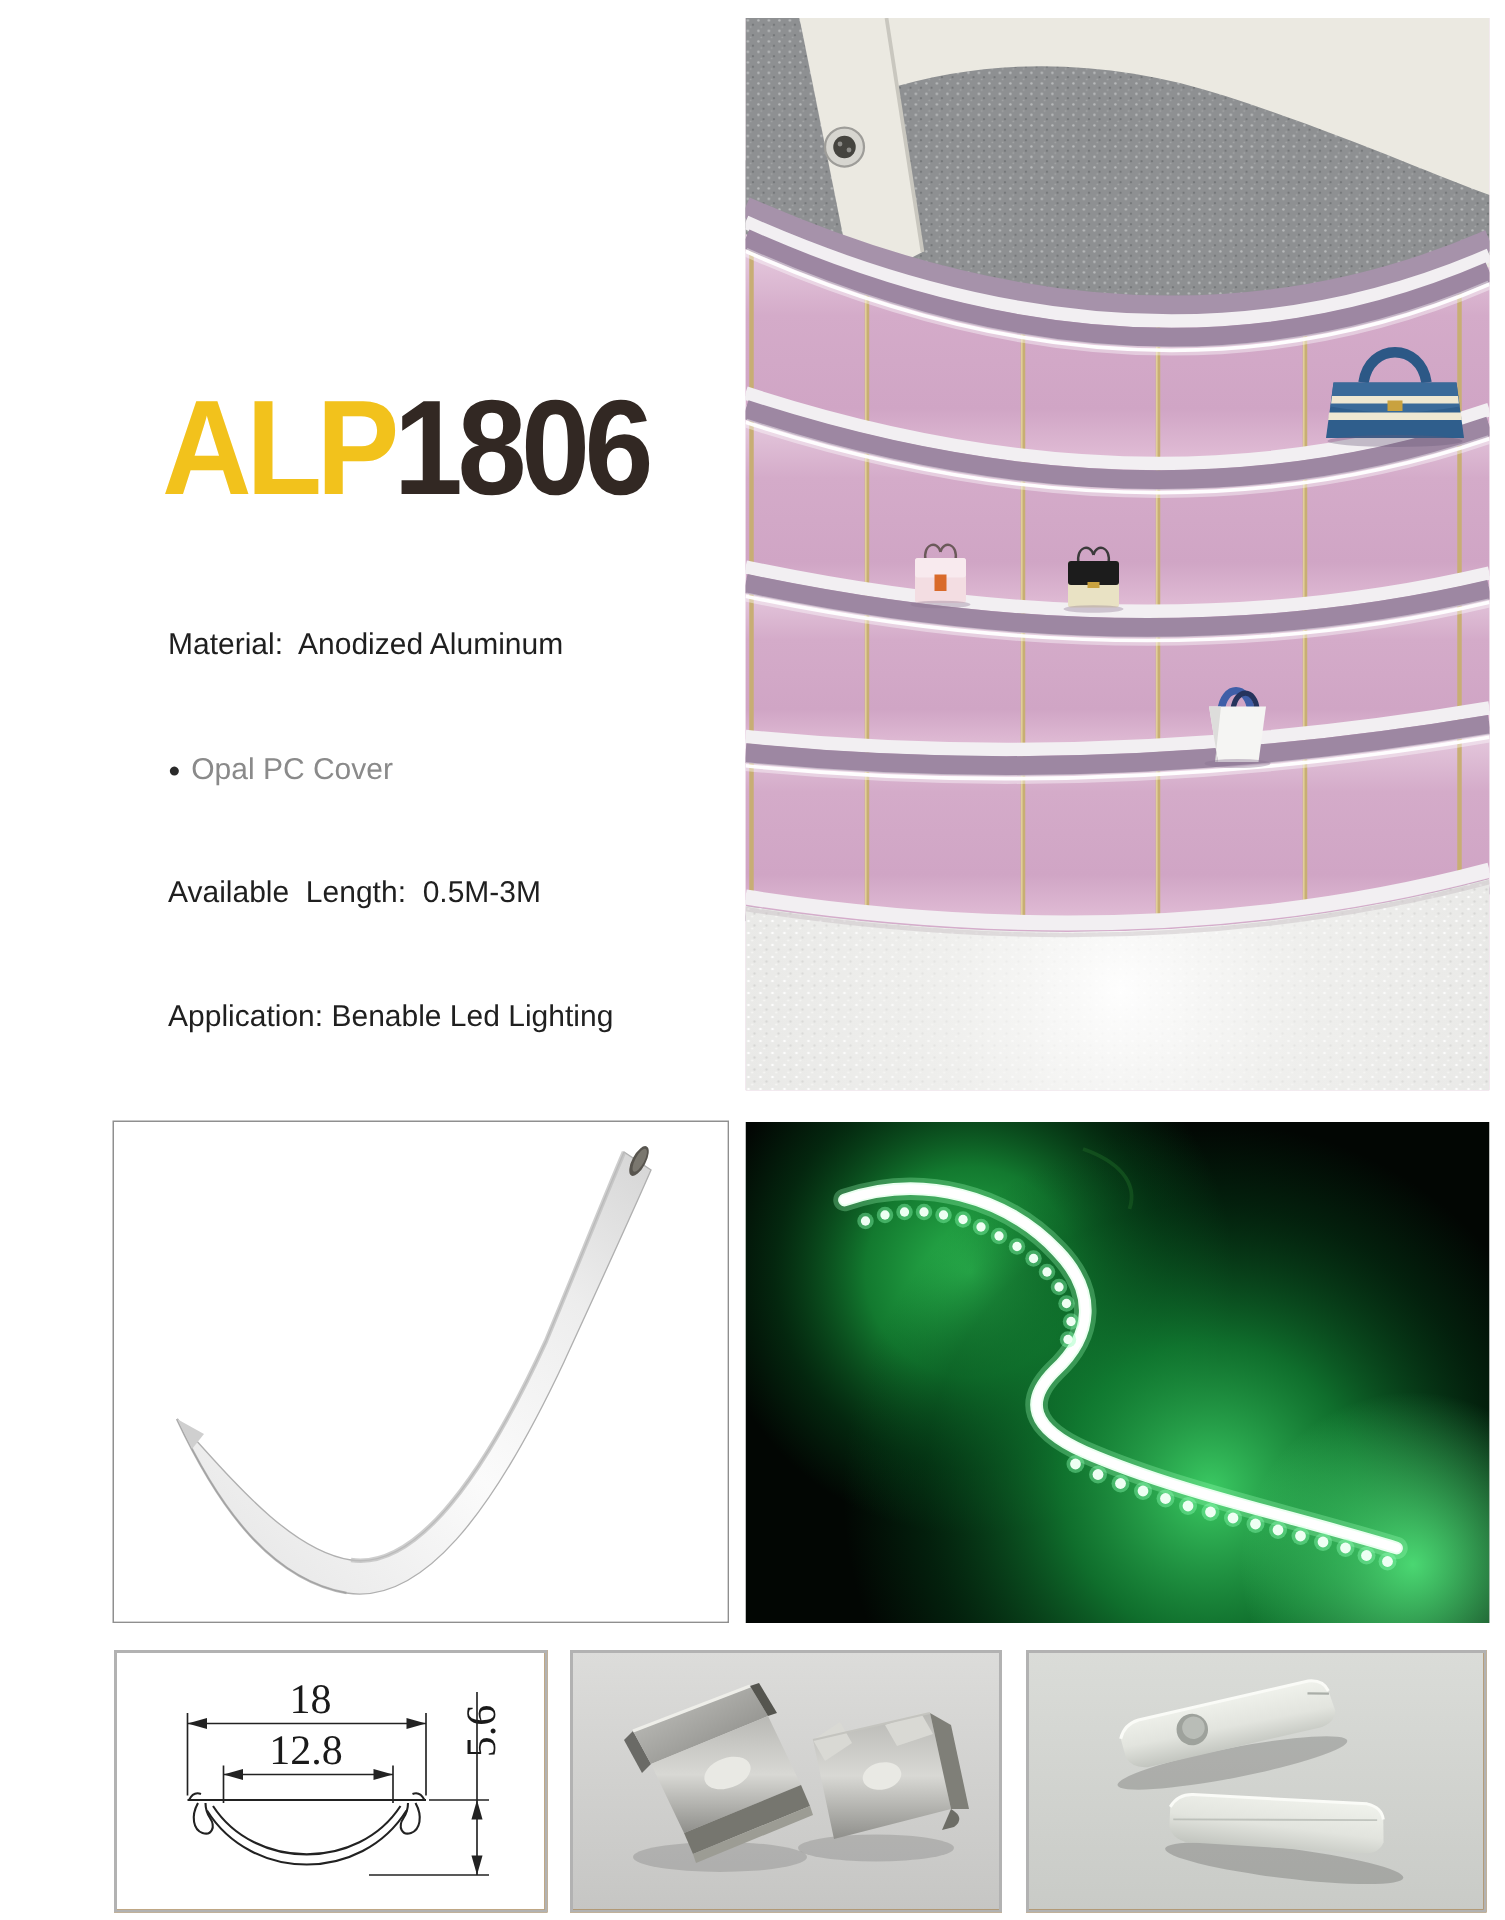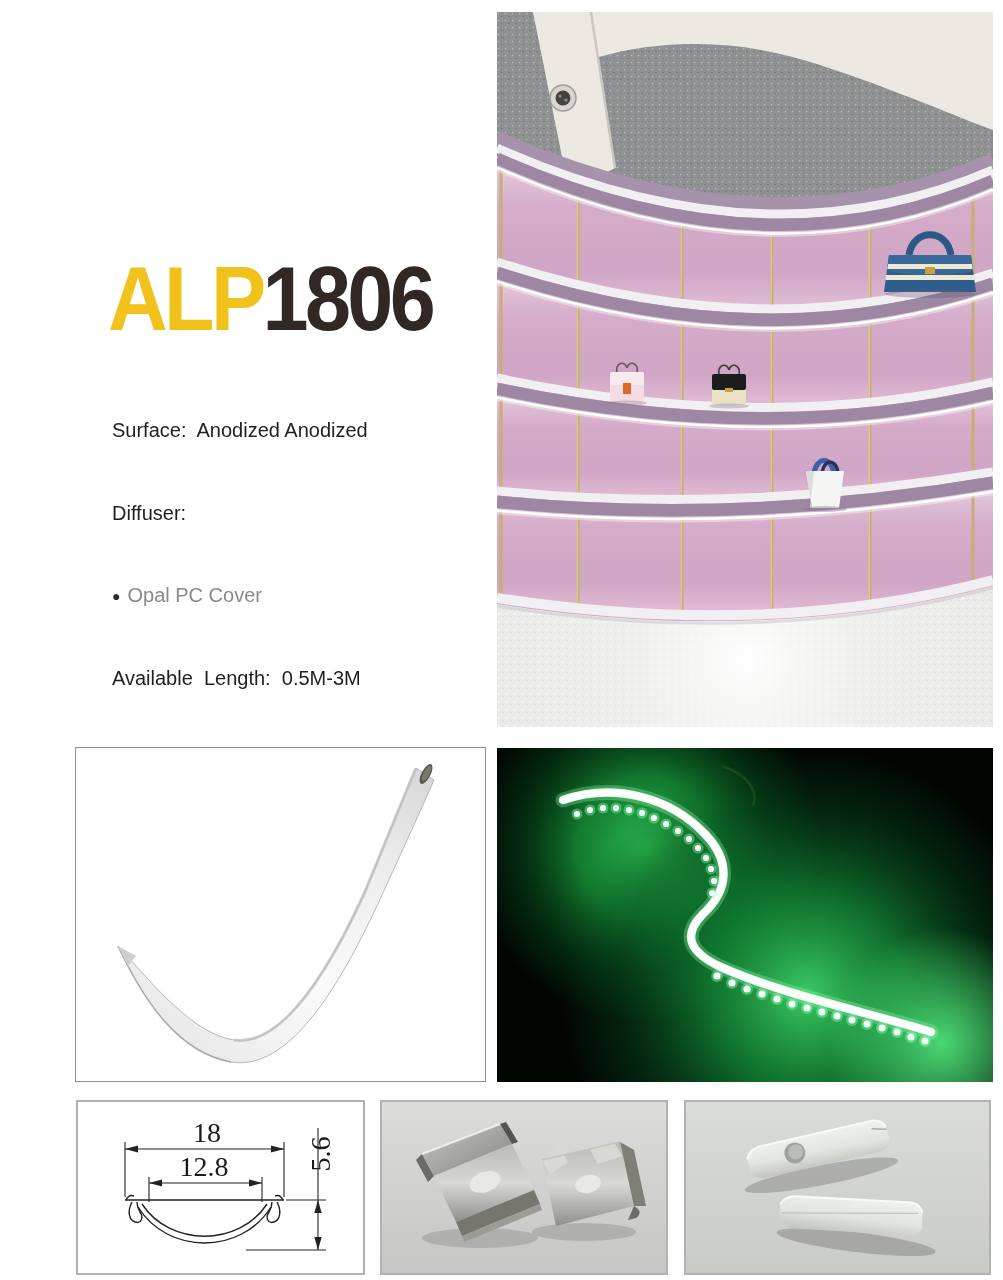--- a/index.html
+++ b/index.html
@@ -29,22 +29,21 @@
 </head>
 <body>
 
 <div class="page">
 
   <div class="abs title">
     <span class="brand">ALP</span><span class="model">1806</span>
   </div>
 
   <div class="abs specs">
-    <div class="row">Surface:  Anodized Anodized</div>
-    <div class="row">Diffuser:</div>
+    <div class="row">Material:  Anodized Aluminum</div>
     <div class="row"><span class="bullet">●</span><span class="muted">Opal PC Cover</span></div>
     <div class="row">Available  Length:  0.5M-3M</div>
     <div class="row">Application: Benable Led Lighting</div>
   </div>
 
   <div class="abs photo-store">
     <svg width="496" height="715" viewBox="0 0 496 715">
       <defs>
         <pattern id="speck" width="7" height="7" patternUnits="userSpaceOnUse">
           <rect width="7" height="7" fill="#8e9092"></rect>

